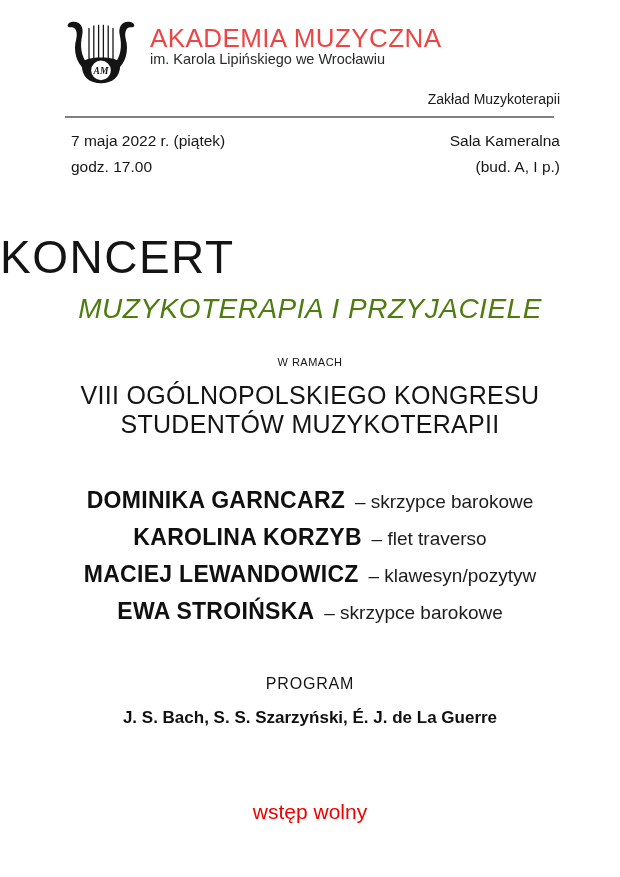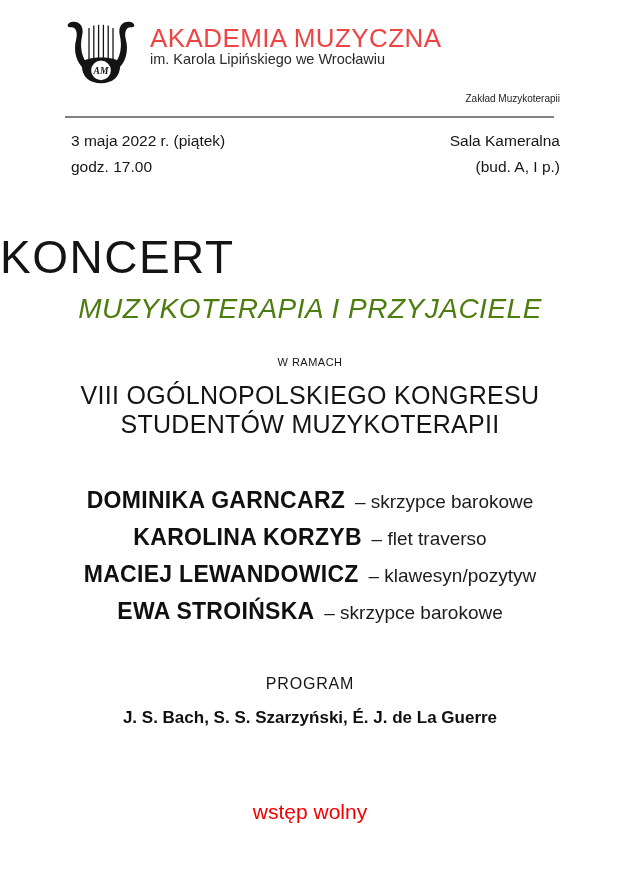--- a/index.html
+++ b/index.html
@@ -28,21 +28,21 @@
     line-height: 24px;
   }
   .inst-sub {
     font-size: 14.5px;
     color: #2b2b2b;
     line-height: 19px;
   }
   .department {
     text-align: right;
     padding-right: 60px;
-    font-size: 10px;
+    font-size: 14px;
     color: #1c1c1c;
     margin-top: 6px;
     line-height: 18px;
   }
   .rule {
     border: 0;
     border-top: 2px solid #808080;
     margin: 8px 66px 0 65px;
   }
   .info-row {
@@ -157,21 +157,21 @@
       <div class="inst-sub">im. Karola Lipińskiego we Wrocławiu</div>
     </div>
   </div>
 
   <div class="department">Zakład Muzykoterapii</div>
 
   <hr class="rule">
 
   <div class="info-row">
     <div class="info-left">
-      <div>3 maja 2022 r. (piątek)</div>
+      <div>7 maja 2022 r. (piątek)</div>
       <div>godz. 17.00</div>
     </div>
     <div class="info-right">
       <div>Sala Kameralna</div>
       <div>(bud. A, I p.)</div>
     </div>
   </div>
 
   <div class="title-main">KONCERT</div>
   <div class="title-sub">MUZYKOTERAPIA I PRZYJACIELE</div>

